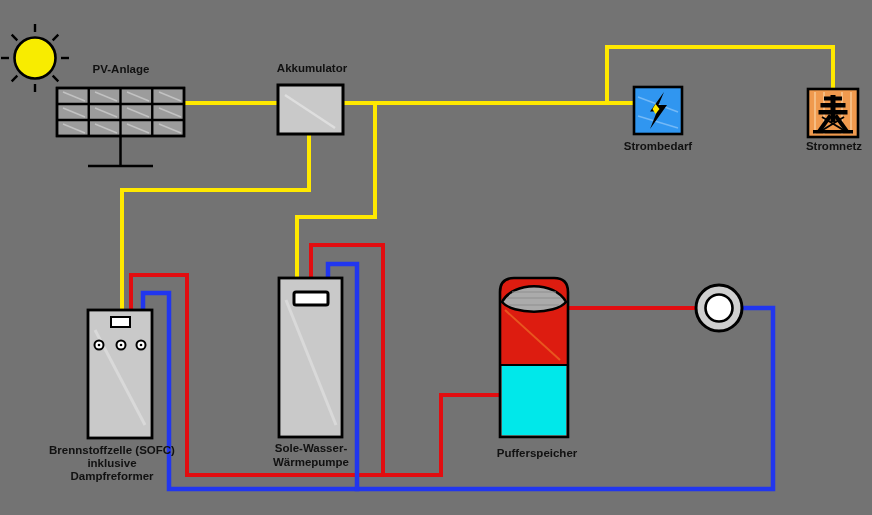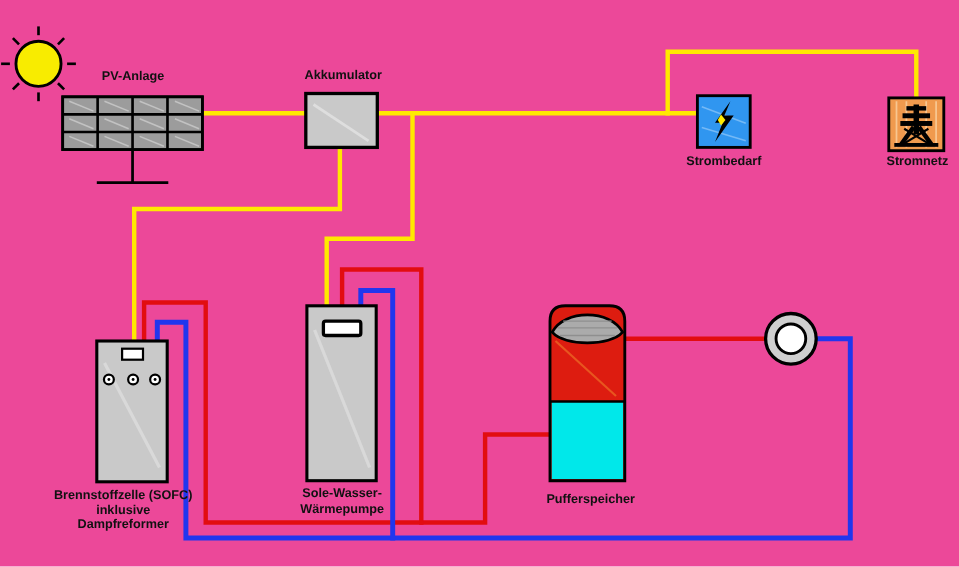--- a/index.html
+++ b/index.html
@@ -1,17 +1,17 @@
 <!DOCTYPE html>
 <html><head>
 <meta charset="utf-8">
 <style>
   html,body{margin:0;padding:0;background:#ffffff;}
   body{width:872px;height:515px;overflow:hidden;font-family:"Liberation Sans",sans-serif;}
-  .stage{position:relative;width:872px;height:515px;background:#ec4899;}
+  .stage{position:relative;width:872px;height:515px;background:#737373;}
   svg{position:absolute;left:0;top:0;}
   text{font-family:"Liberation Sans","DejaVu Sans",sans-serif;font-weight:bold;font-size:11.5px;fill:#111;}
 </style>
 </head>
 <body>
 
 <div class="stage">
 <svg width="872" height="515" viewBox="0 0 872 515">
 
   <g fill="none" stroke="#ffe900" stroke-width="4" stroke-linecap="square">

